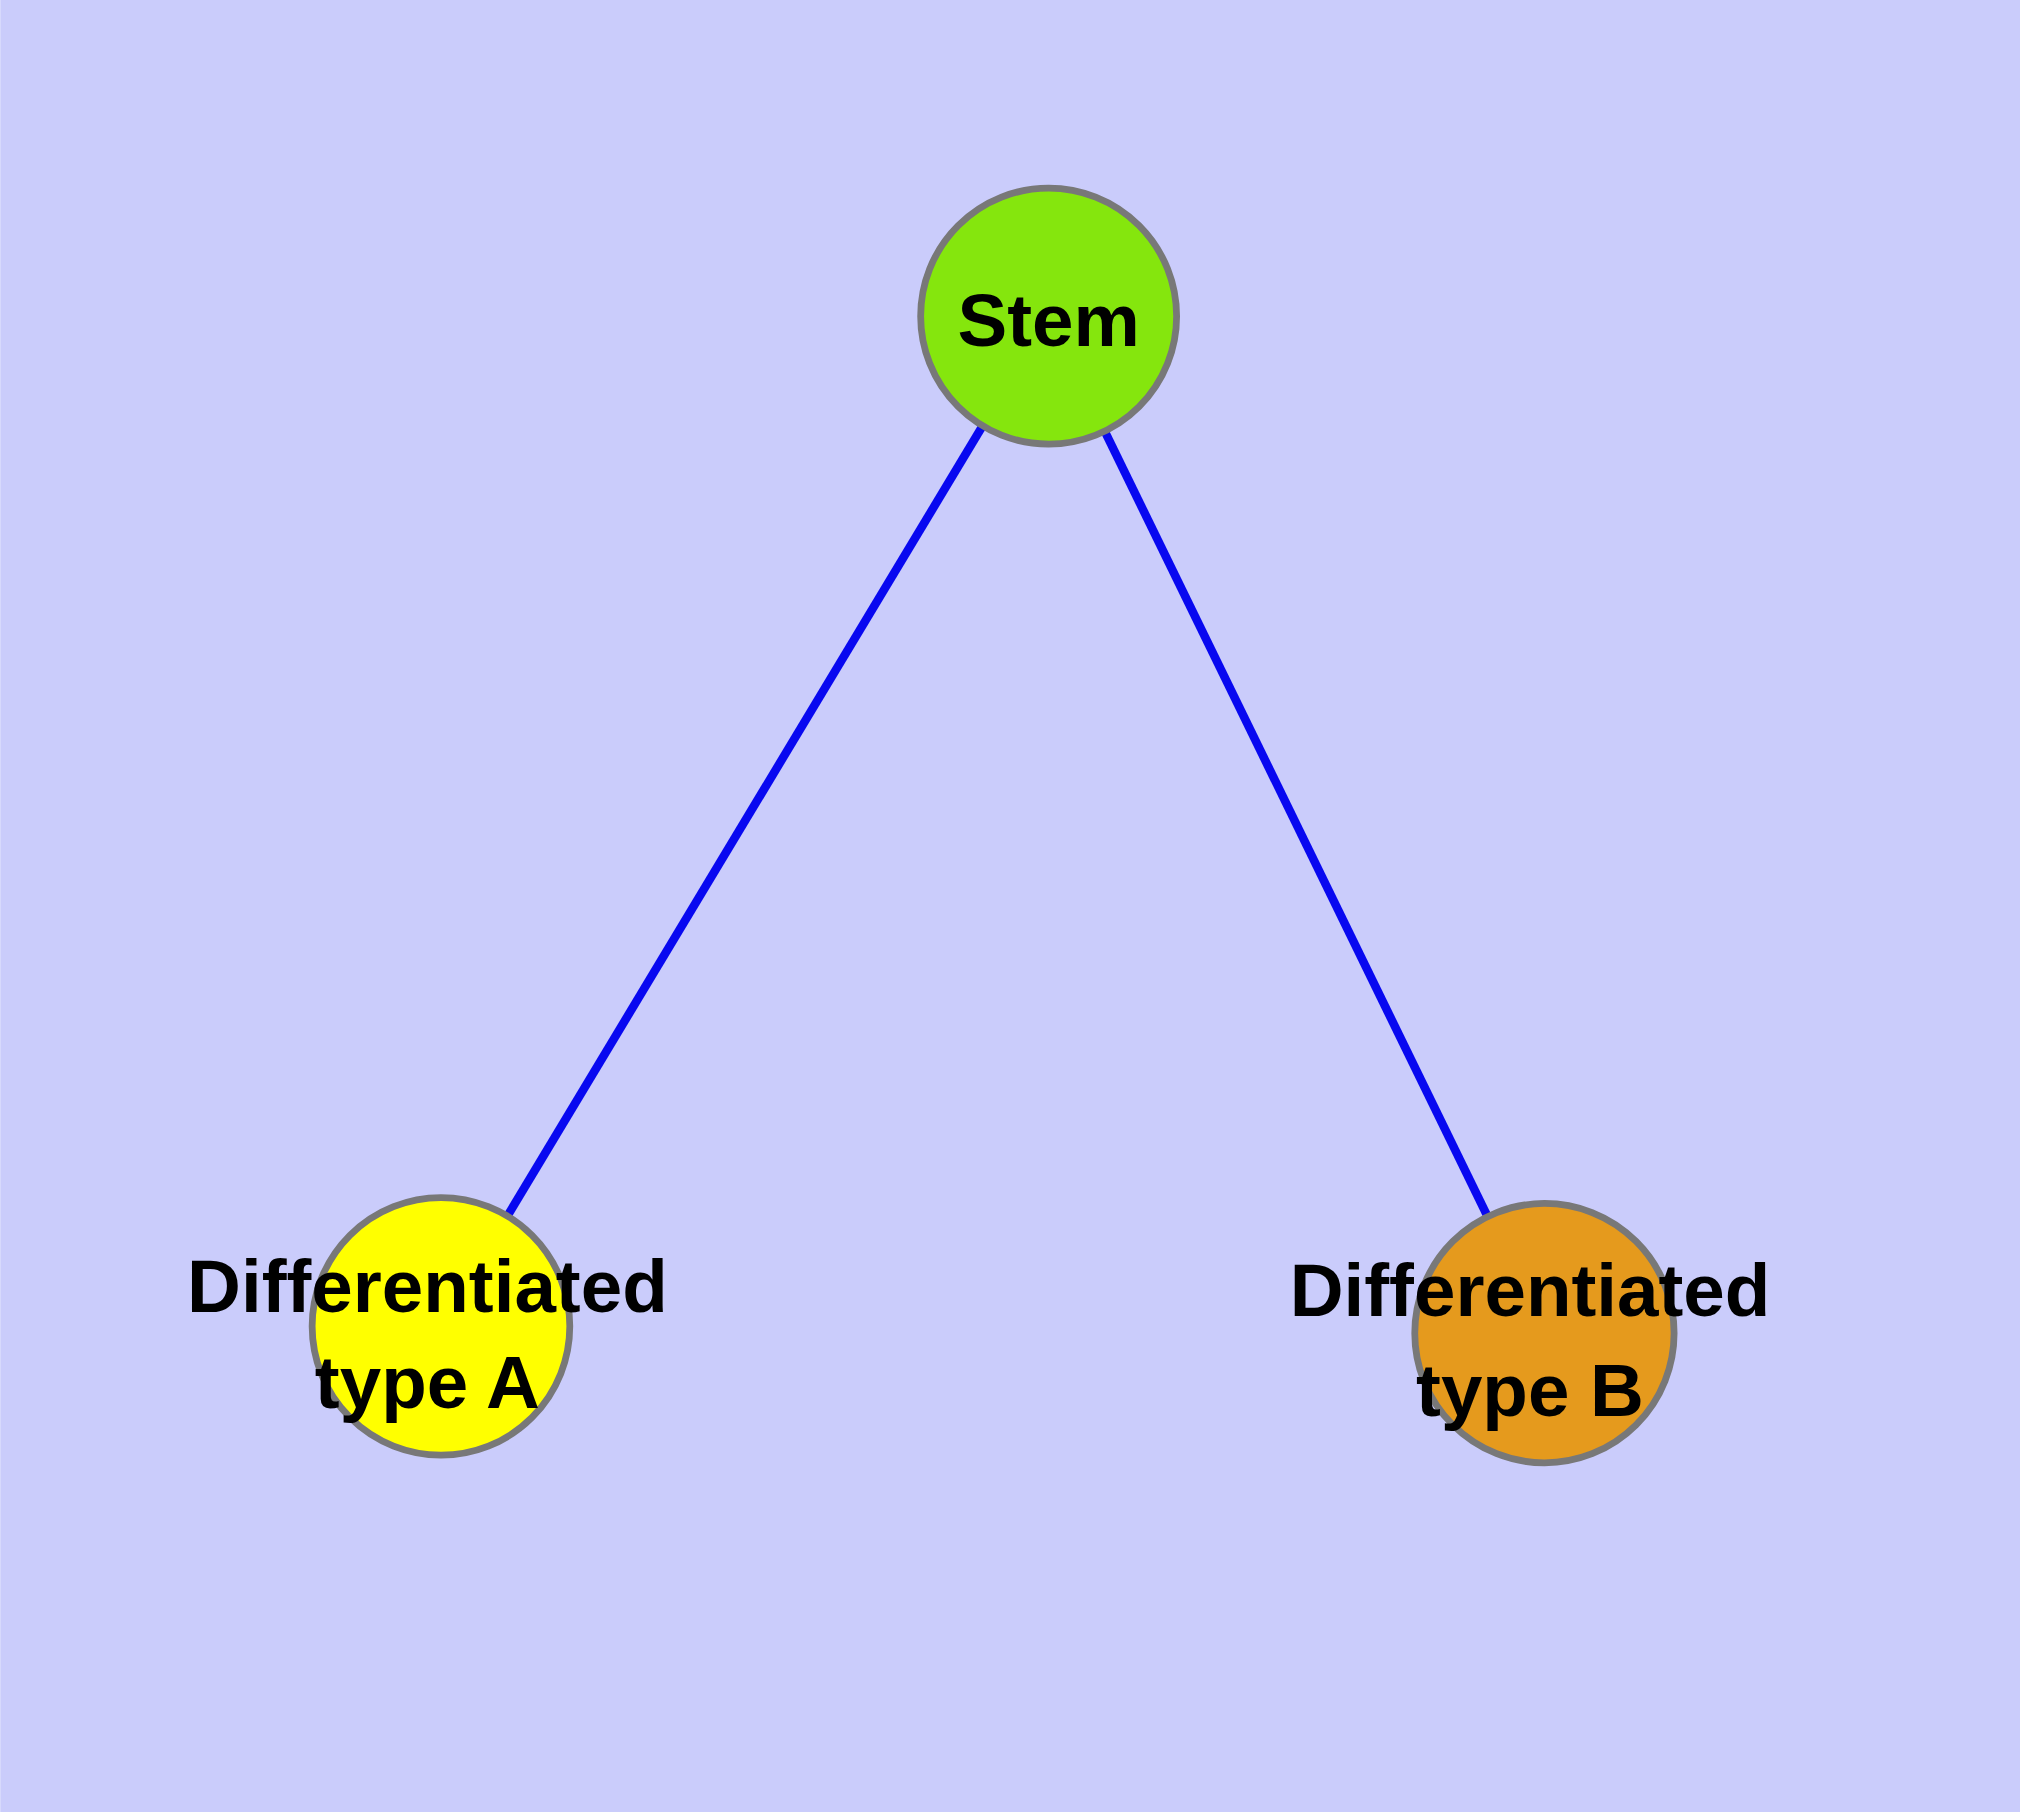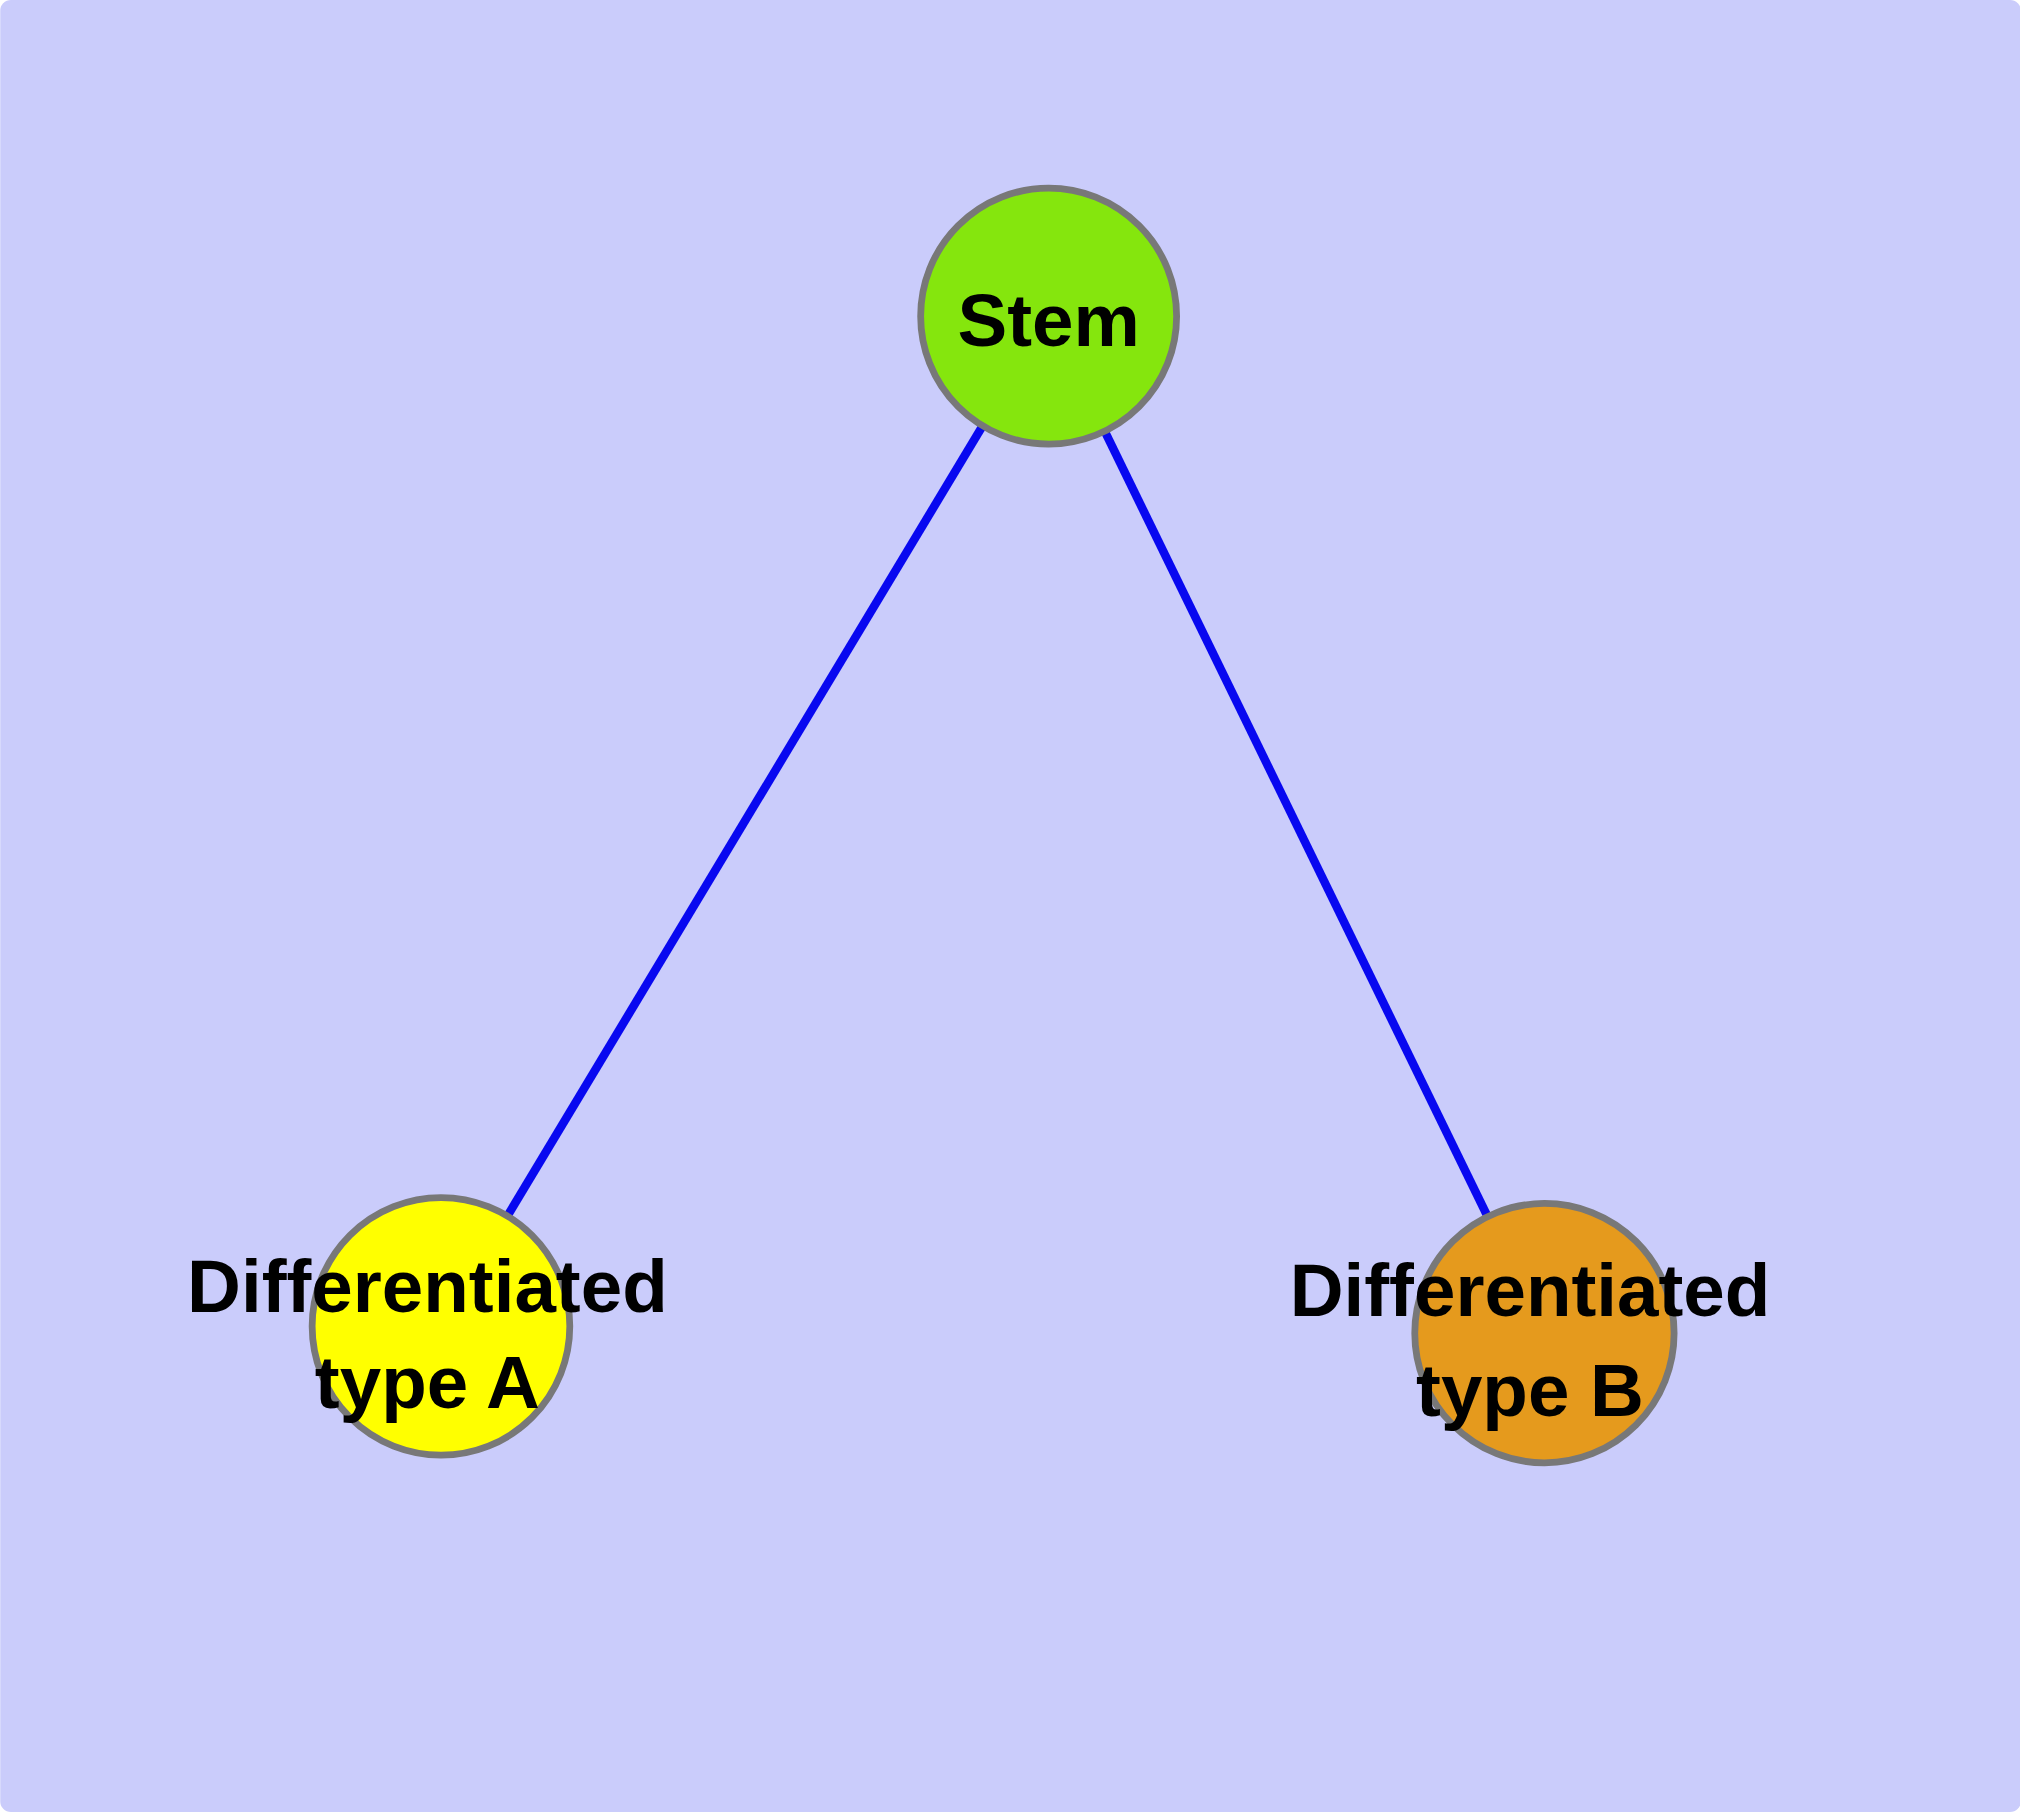--- a/index.html
+++ b/index.html
@@ -5,21 +5,20 @@
   html, body {
     margin: 0;
     padding: 0;
     background: #ffffff;
   }
   .stage {
     position: relative;
     width: 2021px;
     height: 1812px;
     overflow: hidden;
-    border-radius: 11px;
   }
   .stage svg {
     display: block;
     width: 100%;
     height: 100%;
   }
   .node-label {
     font-family: "Liberation Sans", sans-serif;
     font-weight: bold;
   }

